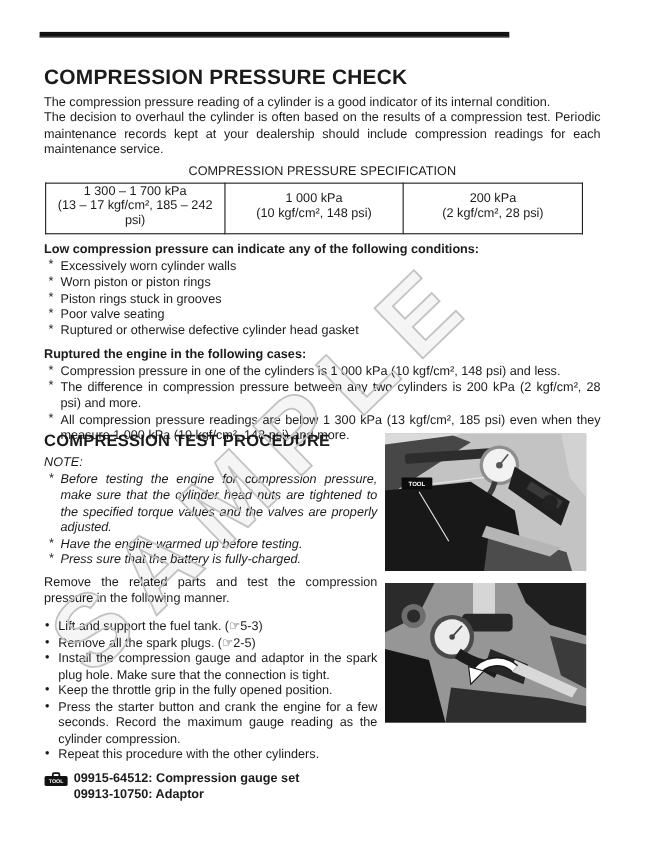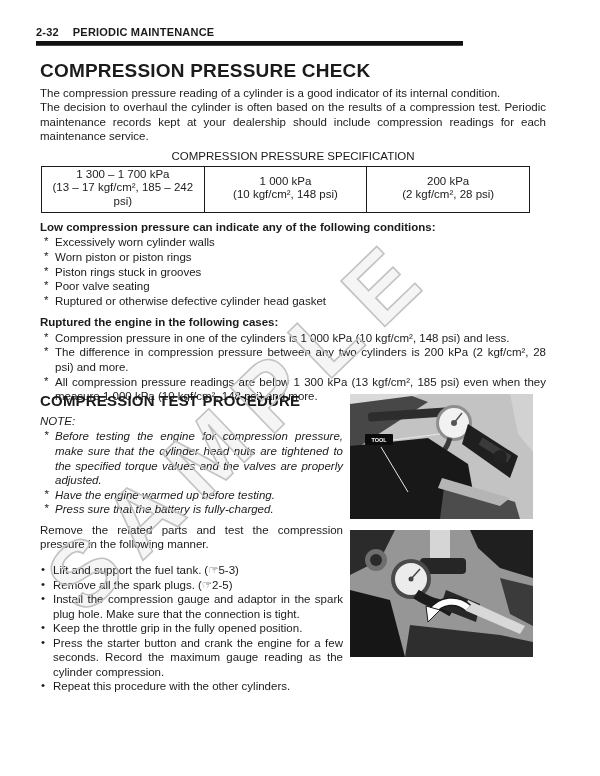--- a/index.html
+++ b/index.html
@@ -55,24 +55,20 @@
     color:rgba(0,0,0,0.04);
     -webkit-text-stroke:1.6px #c2c2c2;
     transform:rotate(-44deg);transform-origin:0 50%;
     line-height:92px;
   }
 </style>
 </head>
 <body>
 
 <div class="page-header">
-  <div class="hrow">
-    <span>2-32</span>
-    <span>PERIODIC MAINTENANCE</span>
-  </div>
   <div class="rule"></div>
 </div>
 
 <div class="sec1">
   <h1 class="title">COMPRESSION PRESSURE CHECK</h1>
   <p class="body-txt just">The compression pressure reading of a cylinder is a good indicator of its internal condition.</p>
   <p class="body-txt just">The decision to overhaul the cylinder is often based on the results of a compression test. Periodic maintenance records kept at your dealership should include compression readings for each maintenance service.</p>
   <div class="spec-label">COMPRESSION PRESSURE SPECIFICATION</div>
 
   <table class="spec">
@@ -178,20 +174,31 @@
 
       <li>
         <span class="mk">•</span><span>Press the starter button and crank the engine for a few seconds. Record the maximum gauge reading as the cylinder compression.</span>
       </li>
 
       <li>
         <span class="mk">•</span><span>Repeat this procedure with the other cylinders.</span>
       </li>
     </ul>
 
+  <div class="tool-block">
+    <div class="tool-row1">
+      <svg width="22" height="14" viewBox="0 0 22 14">
+        <path d="M8 5 V3 a1.2 1.2 0 0 1 1.2-1.2 h3.6 A1.2 1.2 0 0 1 14 3 V5" fill="none" stroke="#111" stroke-width="1.6"></path>
+        <rect x="0.5" y="4.5" width="21" height="9" rx="1.5" fill="#111"></rect>
+        <text x="11" y="11" font-size="4.8" fill="#ffffff" text-anchor="middle" font-weight="bold">TOOL</text>
+      </svg>
+      <span>09915-64512: Compression gauge set</span>
+    </div>
+    <div class="tool-row2">09913-10750: Adaptor</div>
+  </div>
 </div>
 
 <div class="photo photo1">
   <svg width="183" height="125" viewBox="0 0 183 125">
     <rect width="183" height="125" fill="#c3c3c3"></rect>
     <polygon points="0,0 70,0 40,10 0,42" fill="#dadada"></polygon>
     <polygon points="0,10 62,2 78,8 10,52 0,55" fill="#474747"></polygon>
     <rect x="18" y="16" width="80" height="9" rx="3" transform="rotate(-4 58 20)" fill="#2d2d2d"></rect>
     <circle cx="104" cy="29" r="18" fill="#8e8e8e"></circle>
     <circle cx="104" cy="29" r="15" fill="#f2f2f2"></circle>

